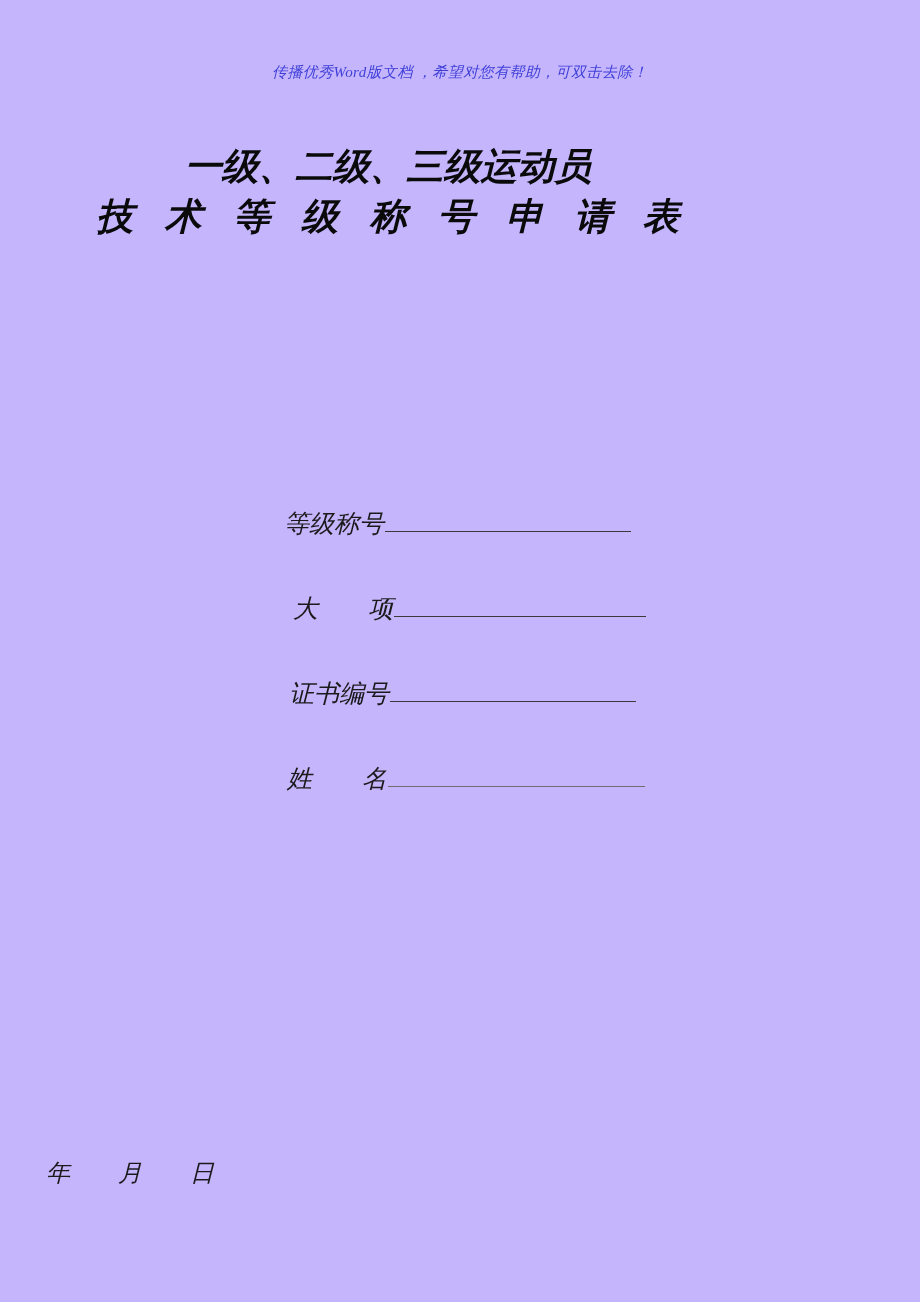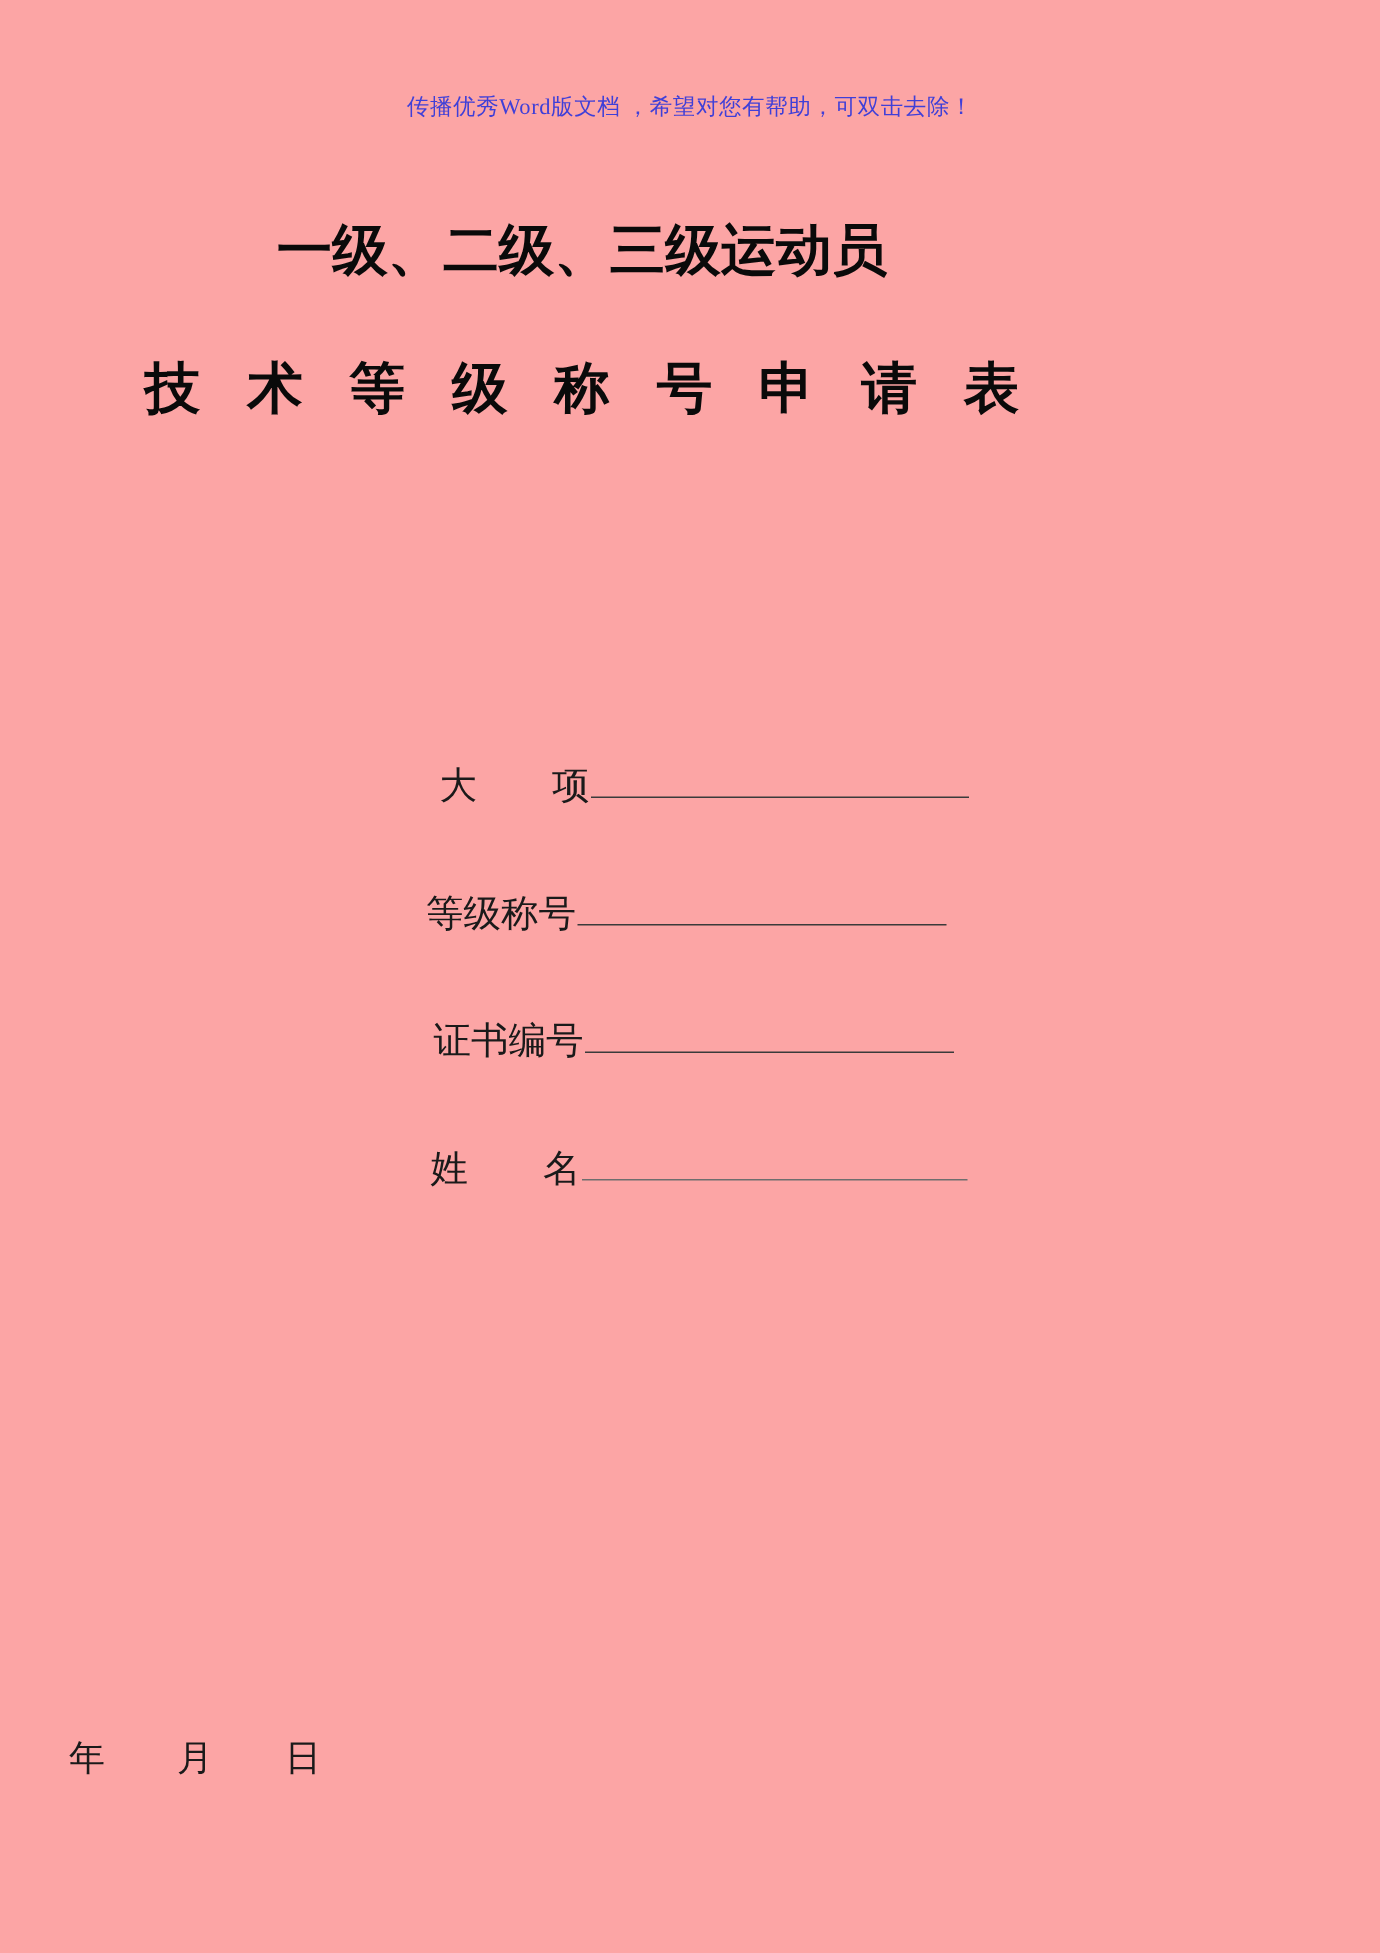--- a/index.html
+++ b/index.html
@@ -6,23 +6,24 @@
   html, body {
     margin: 0;
     padding: 0;
     background: #ffffff;
   }
 
   .page {
     position: relative;
     width: 920px;
     height: 1302px;
-    background: #fca5a5;
+    background: #c4b5fd;
     overflow: hidden;
     font-family: "Liberation Serif", "DejaVu Serif", serif;
+    font-style: italic;
     -webkit-font-smoothing: antialiased;
   }
 
   
   .watermark {
     position: absolute;
     top: 62px;
     left: 0;
     width: 920px;
     text-align: center;
@@ -55,21 +56,20 @@
 
   .title-line-2 {
     font-family: "Liberation Serif", "DejaVu Serif", serif;
     font-size: 37px;
     line-height: 52px;
     font-weight: bold;
     color: #0a0a0a;
     letter-spacing: 11px;
     padding-left: 11px;
     white-space: nowrap;
-    margin-top: 43px;
   }
 
   
   .fields {
     position: absolute;
     top: 505px;
     left: 0;
     width: 920px;
   }
 
@@ -137,30 +137,30 @@
 
   <div class="watermark">传播优秀Word版文档 ，希望对您有帮助，可双击去除！</div>
 
   <div class="doc-title">
     <div class="title-line-1">一级、二级、三级运动员</div>
     <div class="title-line-2">技 术 等 级 称 号 申 请 表</div>
   </div>
 
   <div class="fields">
 
-    <div class="field-row row-daxiang">
+    <div class="field-row row-dengji">
       <div class="field-inner">
-        <span class="field-label">大　　项</span>
+        <span class="field-label">等级称号</span>
         <span class="field-rule"></span>
       </div>
     </div>
 
-    <div class="field-row row-dengji">
+    <div class="field-row row-daxiang">
       <div class="field-inner">
-        <span class="field-label">等级称号</span>
+        <span class="field-label">大　　项</span>
         <span class="field-rule"></span>
       </div>
     </div>
 
     <div class="field-row row-zhengshu">
       <div class="field-inner">
         <span class="field-label">证书编号</span>
         <span class="field-rule"></span>
       </div>
     </div>

